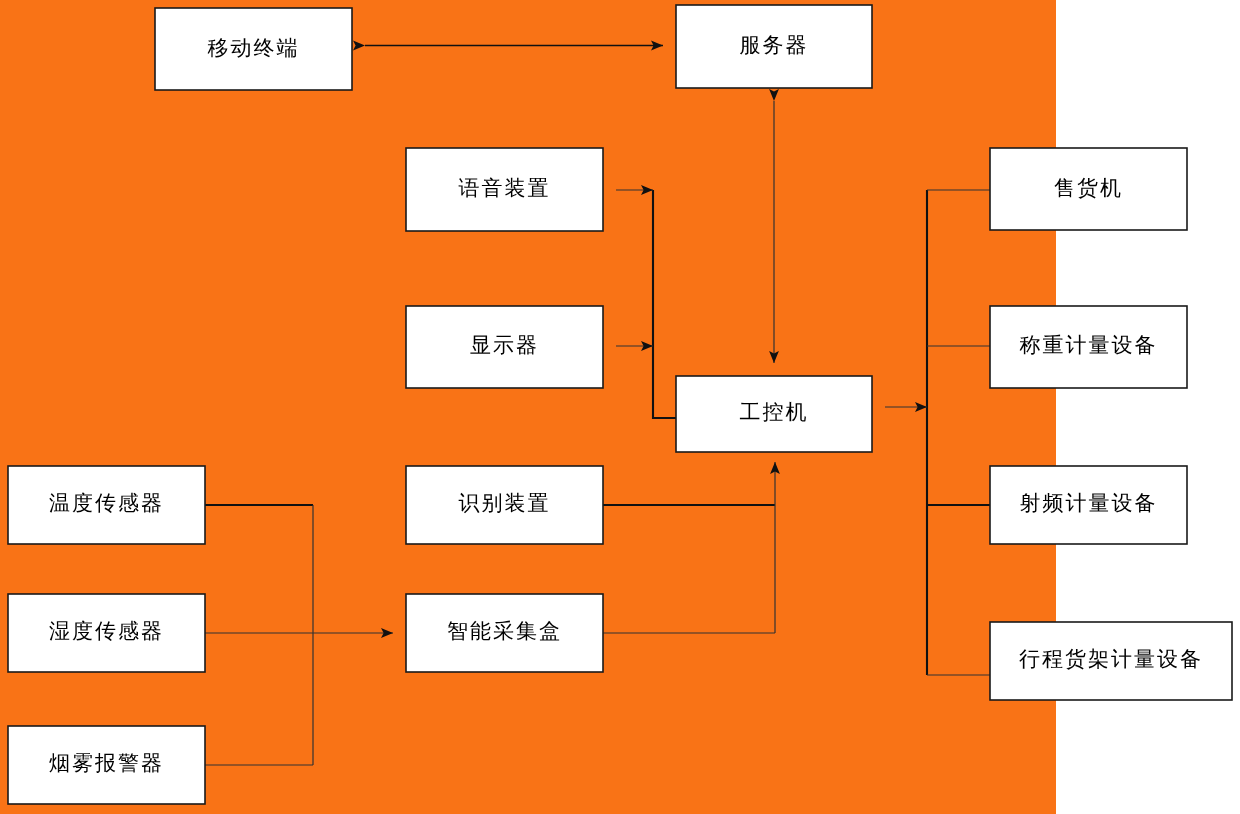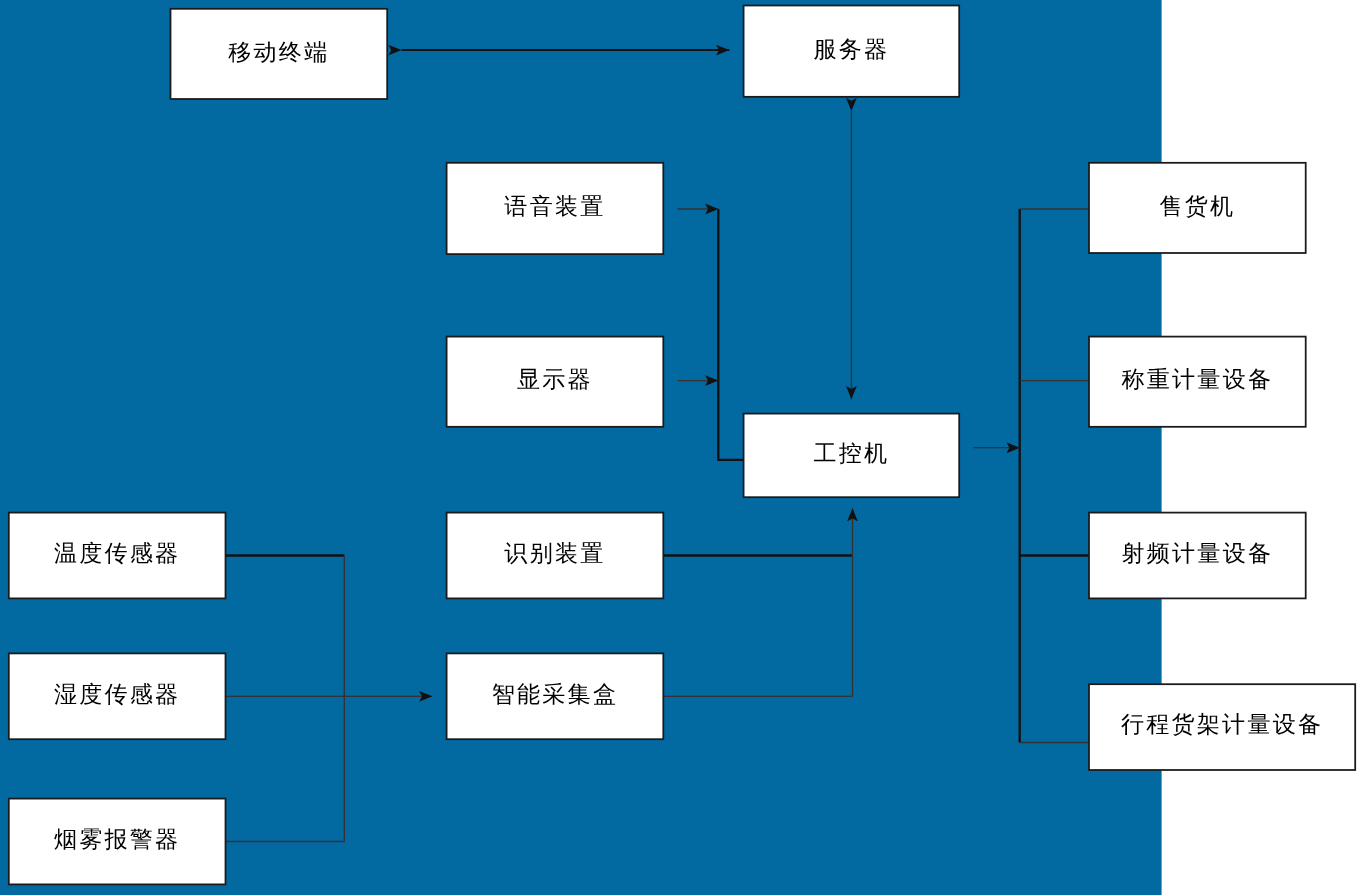--- a/index.html
+++ b/index.html
@@ -10,21 +10,21 @@
   body {
     width: 1240px;
     height: 814px;
     font-family: "Liberation Serif", "DejaVu Serif", serif;
     overflow: hidden;
   }
   #diagram-root {
     position: relative;
     width: 1056px;
     height: 814px;
-    background: #0369a1;
+    background: #f97316;
   }
   svg#diagram-svg {
     position: absolute;
     top: 0;
     left: 0;
     width: 1240px;
     height: 814px;
     display: block;
   }
   .node-rect {

